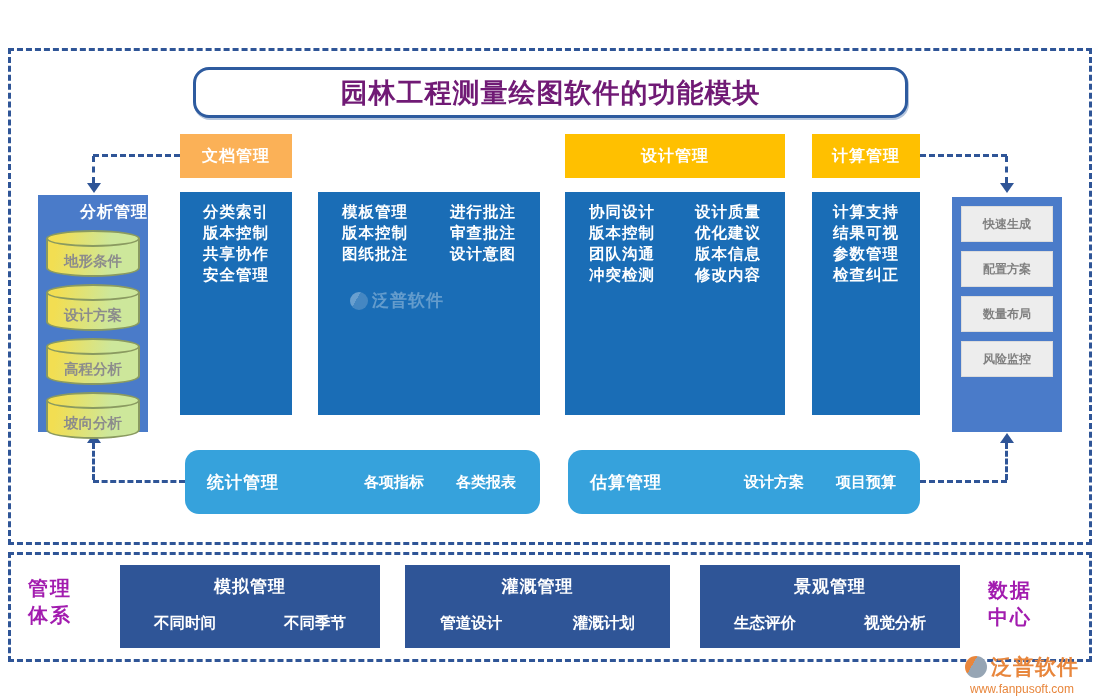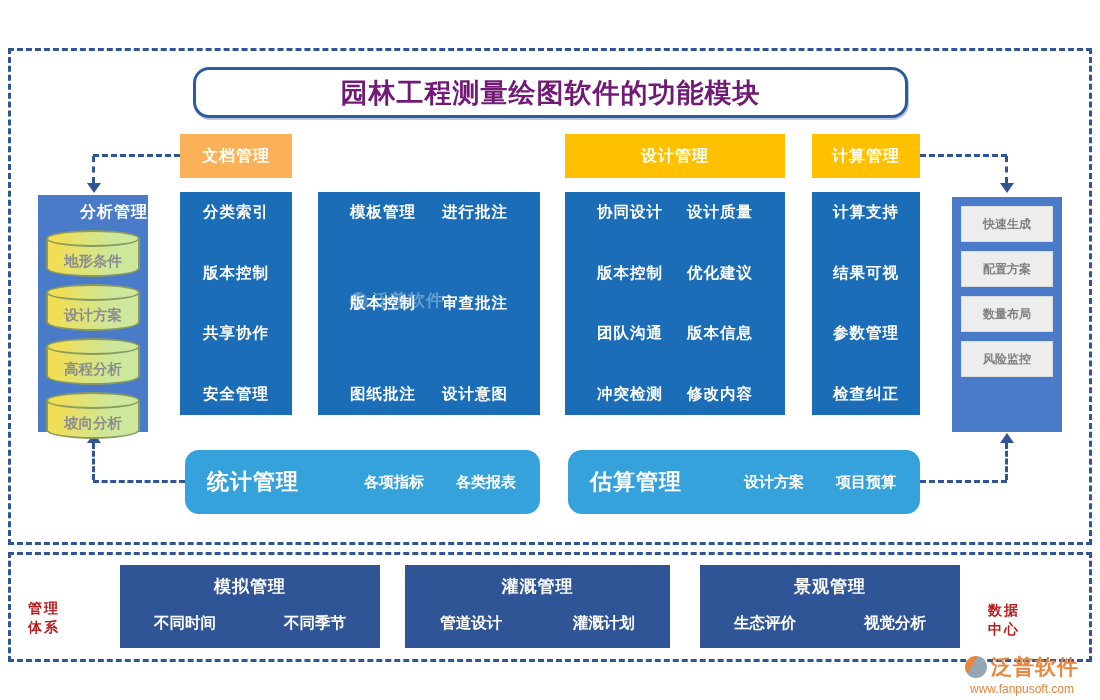--- a/index.html
+++ b/index.html
@@ -21,22 +21,22 @@
   
   .tab { position:absolute; top:134px; height:44px; display:flex; align-items:center;
     justify-content:center; color:#fff; font-size:16px; font-weight:bold; letter-spacing:1px; }
   .tab-doc    { left:180px; width:112px; background:#FBB157; }
   .tab-draw   { left:318px; width:222px; background:#6CB33F; }
   .tab-design { left:565px; width:220px; background:#FFC000; }
   .tab-calc   { left:812px; width:108px; background:#FFC000; }
 
   
   .col { position:absolute; top:192px; height:223px; background:#1A6DB6;
-    display:flex; flex-direction:column; justify-content:space-between;
-    color:#fff; font-size:15.5px; font-weight:bold; padding:10px 12px; letter-spacing:1px; }
+    display:flex; flex-direction:column; justify-content:flex-start;
+    color:#fff; font-size:15.5px; font-weight:bold; padding:10px 4px; letter-spacing:1px; }
   .col-doc    { left:180px; width:112px; }
   .col-draw   { left:318px; width:222px; }
   .col-design { left:565px; width:220px; }
   .col-calc   { left:812px; width:108px; }
   .col .item { text-align:center; }
   .col .row2 { display:flex; justify-content:space-between; padding:0 20px; }
 
   
   .panel { position:absolute; width:110px; background:#4A7BC9; color:#fff;
     text-align:right; font-weight:bold; }
@@ -56,35 +56,35 @@
 
   .cfg-item { width:92px; height:36px; margin:9px auto; background:#EDEDED;
     border:1px solid #dcdcdc; display:flex; align-items:center; justify-content:center;
     font-size:12px; font-weight:bold; color:#808080; }
 
   
   .bar { position:absolute; top:450px; height:64px; background:#36A2DC; border-radius:14px;
     display:flex; align-items:center; color:#fff; font-weight:bold; }
   .bar-stat { left:185px; width:355px; }
   .bar-est  { left:568px; width:352px; }
-  .bar .bar-title { font-size:22px; padding-left:22px; letter-spacing:1px; }
+  .bar .bar-title { font-size:17px; padding-left:22px; letter-spacing:1px; }
   .bar .bar-items { margin-left:auto; display:flex; gap:32px; padding-right:24px; font-size:15px; }
 
   
   .bbox { position:absolute; top:565px; height:83px; background:#2F5597; color:#fff;
     padding-top:10px; }
   .bbox1 { left:120px; width:260px; }
   .bbox2 { left:405px; width:265px; }
   .bbox3 { left:700px; width:260px; }
   .bbox .bbox-title { text-align:center; font-size:17px; font-weight:bold; letter-spacing:1px; }
   .bbox .bbox-items { display:flex; justify-content:space-around; margin-top:15px;
     font-size:15.5px; font-weight:bold; }
 
-  .side-label { position:absolute; color:#b91c1c; font-size:14px; font-weight:bold;
-    line-height:1.35; letter-spacing:2px;margin-top:24px; }
+  .side-label { position:absolute; color:#a21caf; font-size:20px; font-weight:bold;
+    line-height:1.35; letter-spacing:2px; }
   .side-label-left  { left:28px;  top:575px; }
   .side-label-right { left:988px; top:577px; }
 
   
   .dash-h { position:absolute; border-top:3px dashed #2F5597; }
   .dash-v { position:absolute; border-left:3px dashed #2F5597; }
   .arrow { position:absolute; width:0; height:0;
     border-left:7px solid transparent; border-right:7px solid transparent; }
   .arrow-down { border-top:10px solid #2F5597; }
   .arrow-up   { border-bottom:10px solid #2F5597; }

